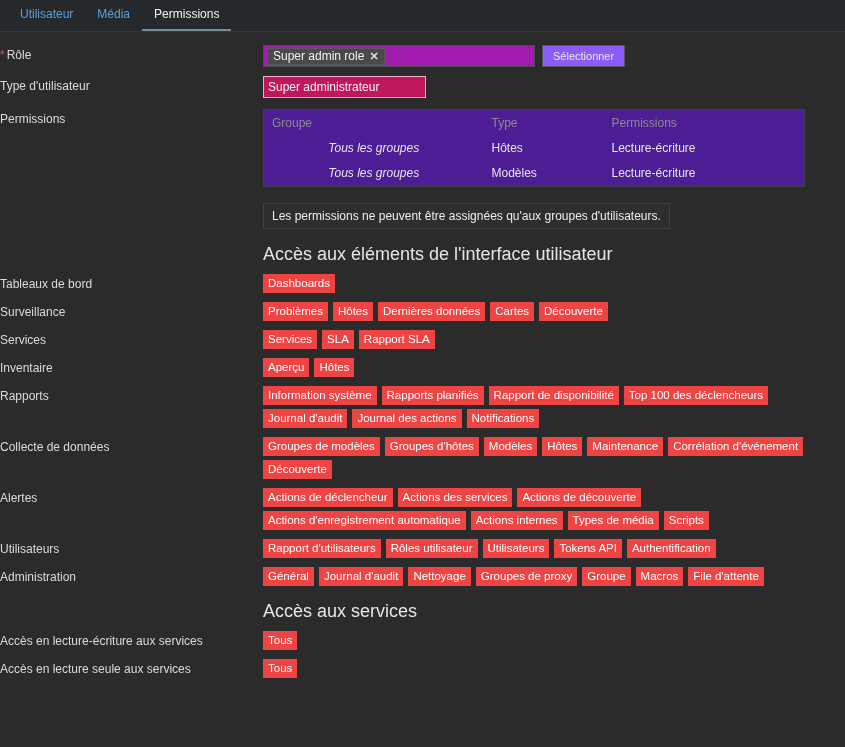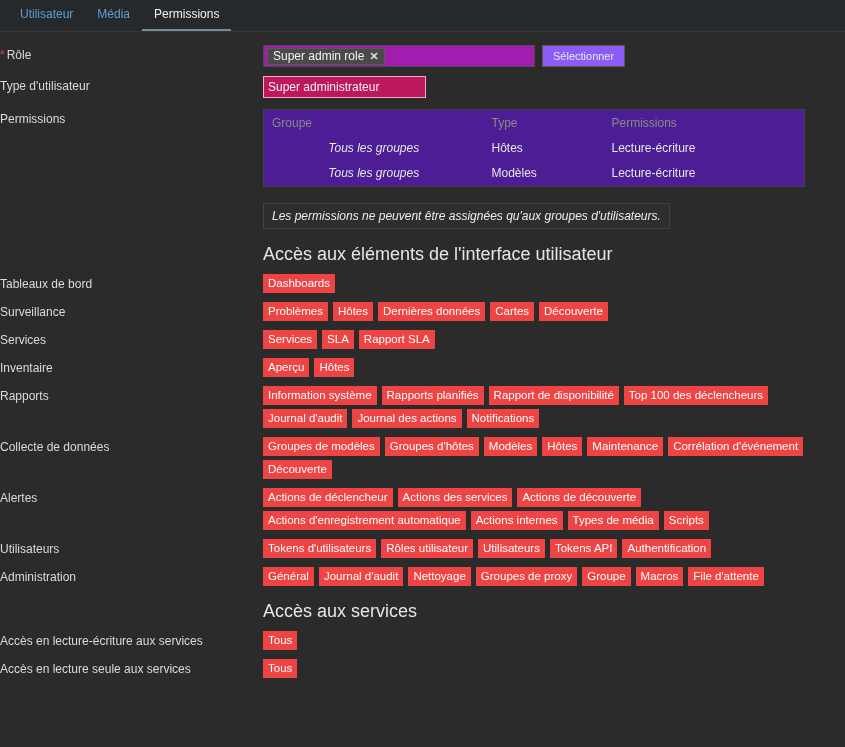--- a/index.html
+++ b/index.html
@@ -225,21 +225,21 @@
           <tr>
             <td class="grp">Tous les groupes</td>
             <td>Modèles</td>
             <td>Lecture-écriture</td>
           </tr>
         </tbody>
       </table>
     </div>
   </div>
 
-  <div class="row" style="margin-bottom:0;font-style:italic;">
+  <div class="row" style="margin-bottom:0;">
     <div class="label"></div>
     <div class="field">
       <div class="infobox">Les permissions ne peuvent être assignées qu'aux groupes d'utilisateurs.</div>
     </div>
   </div>
 
   <div class="section-head-row">
     <div class="label"></div>
     <div class="field">
       <div class="section-head">Accès aux éléments de l'interface utilisateur</div>
@@ -331,21 +331,21 @@
         <span class="tag">Types de média</span>
         <span class="tag">Scripts</span>
       </div>
     </div>
   </div>
 
   <div class="row">
     <div class="label">Utilisateurs</div>
     <div class="field">
       <div class="tags">
-        <span class="tag">Tokens d'utilisateurs</span>
+        <span class="tag">Rapport d'utilisateurs</span>
         <span class="tag">Rôles utilisateur</span>
         <span class="tag">Utilisateurs</span>
         <span class="tag">Tokens API</span>
         <span class="tag">Authentification</span>
       </div>
     </div>
   </div>
 
   <div class="row" style="margin-bottom:0;">
     <div class="label">Administration</div>

